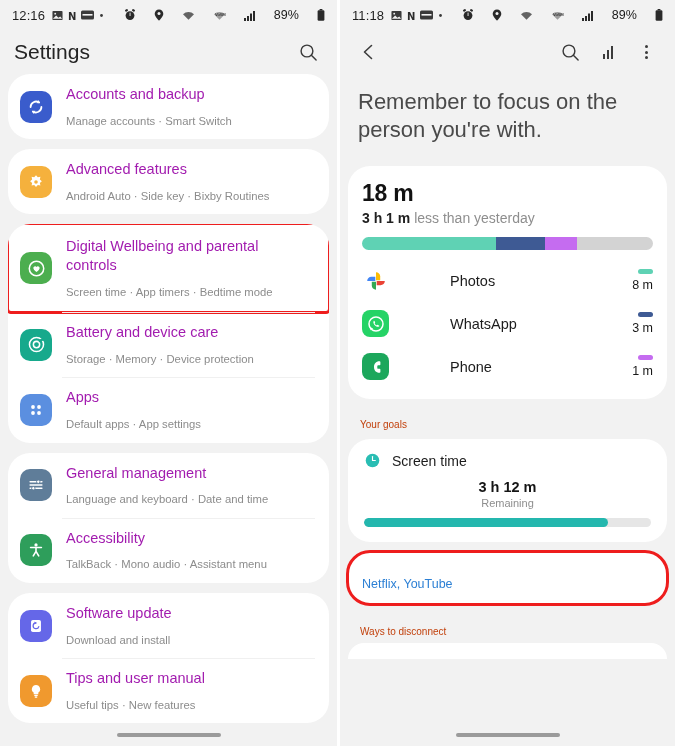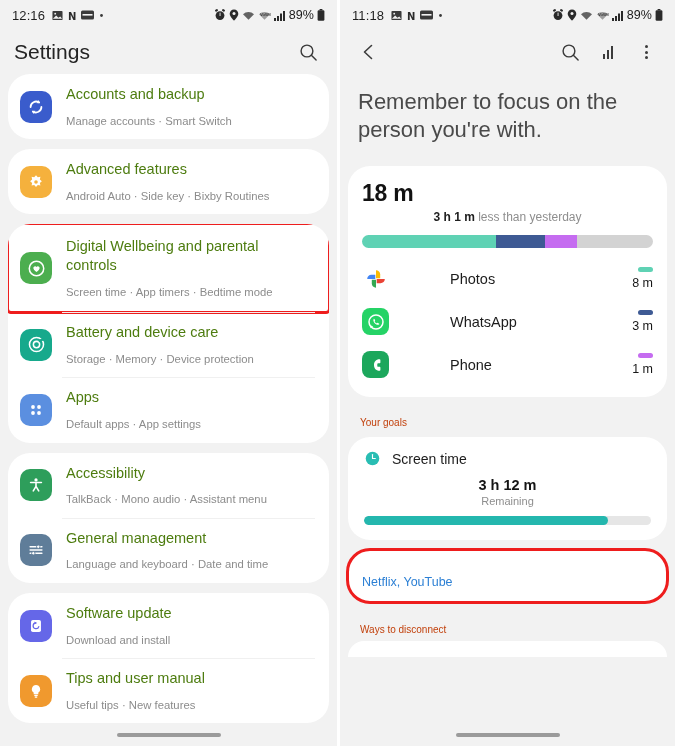--- a/index.html
+++ b/index.html
@@ -15,21 +15,21 @@
   .phone.gap   { width: 3px;  background: #ffffff; }
   .phone.right { width: 335px; background: #f2f2f2; }
 
   
   .statusbar {
     height: 30px; display: flex; align-items: center;
     padding: 0 12px; font-size: 12.5px; color: #1a1a1a;
     background: #f2f2f2; letter-spacing: .1px;
   }
   .sb-left { display: flex; align-items: center; gap: 5px; }
-  .sb-right { display: flex; align-items: center; gap: 3px; margin-left: auto; }
+  .sb-right { display: flex; align-items: center; gap: 18px; margin-left: auto; }
   .sb-time { font-size: 13px; color: #1f1f1f; margin-right: 2px; }
   .sb-ico { display: inline-flex; align-items: center; }
   .sb-batt { font-size: 12.5px; }
 
   
   .appbar {
     height: 44px; display: flex; align-items: center;
     padding: 0 14px; background: #f2f2f2;
   }
   .appbar .title {
@@ -52,34 +52,34 @@
   .row + .row::before {
     content: ""; position: absolute; left: 54px; right: 14px; top: 0;
     height: 1px; background: #f0f0f0;
   }
   .row .ic {
     width: 32px; height: 32px; border-radius: 10px; flex: 0 0 32px;
     display: flex; align-items: center; justify-content: center;
     margin-right: 14px;
   }
   .row .txt { min-width: 0; }
-  .row .t1 { font-size: 14.5px; color: #4d7c0f; line-height: 1.28; }
+  .row .t1 { font-size: 14.5px; color: #a21caf; line-height: 1.28; }
   .row .t2 { font-size: 11.3px; color: #8c8c8c; margin-top: 10px; line-height: 1.3; }
   .highlight { outline: 3px solid #ee1d1d; outline-offset: -1px; border-radius: 3px; }
 
   
   .headline {
     font-size: 22px; color: #4a4a4a; line-height: 1.28;
     padding: 14px 18px 22px 18px; font-weight: 400;
   }
   .card {
     background: #fff; border-radius: 22px; margin: 0 8px 10px 8px; padding: 14px 14px 12px 14px;
   }
   .bigtime { font-size: 23px; font-weight: 700; color: #121212; letter-spacing: -.2px; }
-  .subtime { font-size: 12px; color: #8e8e8e; margin-top: 3px; text-align: center; }
+  .subtime { font-size: 14px; color: #8e8e8e; margin-top: 3px; }
   .subtime b { color: #202020; font-weight: 700; }
   .segbar { display: flex; height: 13px; border-radius: 7px; overflow: hidden; margin-top: 11px; }
   .segbar span { display: block; height: 100%; }
   .applist { margin-top: 8px; }
   .approw { display: flex; align-items: center; padding: 9px 0 7px 0; gap: 48px; }
   .approw .aic { width: 27px; height: 27px; flex: 0 0 27px; margin-right: 13px; border-radius: 8px;
                  display: flex; align-items: center; justify-content: center; overflow: hidden; }
   .approw .aname { font-size: 14.5px; color: #1c1c1c; }
   .approw .aright { margin-left: auto; text-align: right; }
   .approw .dash { width: 15px; height: 5px; border-radius: 3px; margin: 0 0 4px auto; display: block; }
@@ -266,45 +266,45 @@
           </div>
           <div class="txt">
             <div class="t1">Apps</div>
             <div class="t2">Default apps  ·  App settings</div>
           </div>
         </div>
       </div>
 
       <div class="group">
         <div class="row">
-          <div class="ic" style="background:#2e9e5b">
-            <svg width="18" height="18" viewBox="0 0 20 20">
-                <circle cx="10" cy="4.4" r="1.8" fill="#fff"></circle>
-                <path d="M4 7.2h12" stroke="#fff" stroke-width="1.8" stroke-linecap="round"></path>
-                <path d="M10 7.2v5M10 11.5l-3 5M10 11.5l3 5" stroke="#fff" stroke-width="1.8" stroke-linecap="round"></path>
-              </svg>
-          </div>
-          <div class="txt">
-            <div class="t1">Accessibility</div>
-            <div class="t2">TalkBack  ·  Mono audio  ·  Assistant menu</div>
-          </div>
-        </div>
-        <div class="row">
           <div class="ic" style="background:#5f7d99">
             <svg width="18" height="18" viewBox="0 0 20 20">
                 <line x1="3.5" y1="6.4" x2="16.5" y2="6.4" stroke="#fff" stroke-width="1.7" stroke-linecap="round"></line>
                 <line x1="3.5" y1="10" x2="16.5" y2="10" stroke="#fff" stroke-width="1.7" stroke-linecap="round"></line>
                 <line x1="3.5" y1="13.6" x2="16.5" y2="13.6" stroke="#fff" stroke-width="1.7" stroke-linecap="round"></line>
                 <circle cx="12.5" cy="6.4" r="1.9" fill="#fff" stroke="#5f7d99" stroke-width="1"></circle>
                 <circle cx="7" cy="13.6" r="1.9" fill="#fff" stroke="#5f7d99" stroke-width="1"></circle>
               </svg>
           </div>
           <div class="txt">
             <div class="t1">General management</div>
             <div class="t2">Language and keyboard  ·  Date and time</div>
+          </div>
+        </div>
+        <div class="row">
+          <div class="ic" style="background:#2e9e5b">
+            <svg width="18" height="18" viewBox="0 0 20 20">
+                <circle cx="10" cy="4.4" r="1.8" fill="#fff"></circle>
+                <path d="M4 7.2h12" stroke="#fff" stroke-width="1.8" stroke-linecap="round"></path>
+                <path d="M10 7.2v5M10 11.5l-3 5M10 11.5l3 5" stroke="#fff" stroke-width="1.8" stroke-linecap="round"></path>
+              </svg>
+          </div>
+          <div class="txt">
+            <div class="t1">Accessibility</div>
+            <div class="t2">TalkBack  ·  Mono audio  ·  Assistant menu</div>
           </div>
         </div>
       </div>
 
       <div class="group" style="height:130px">
         <div class="row">
           <div class="ic" style="background:#6567e8">
             <svg width="18" height="18" viewBox="0 0 20 20">
                 <rect x="4.5" y="3.2" width="11" height="13.6" rx="2" fill="#fff"></rect>
                 <path d="M10 6.6a3.2 3.2 0 1 0 3.1 4" fill="none" stroke="#6567e8" stroke-width="1.4" stroke-linecap="round"></path>

